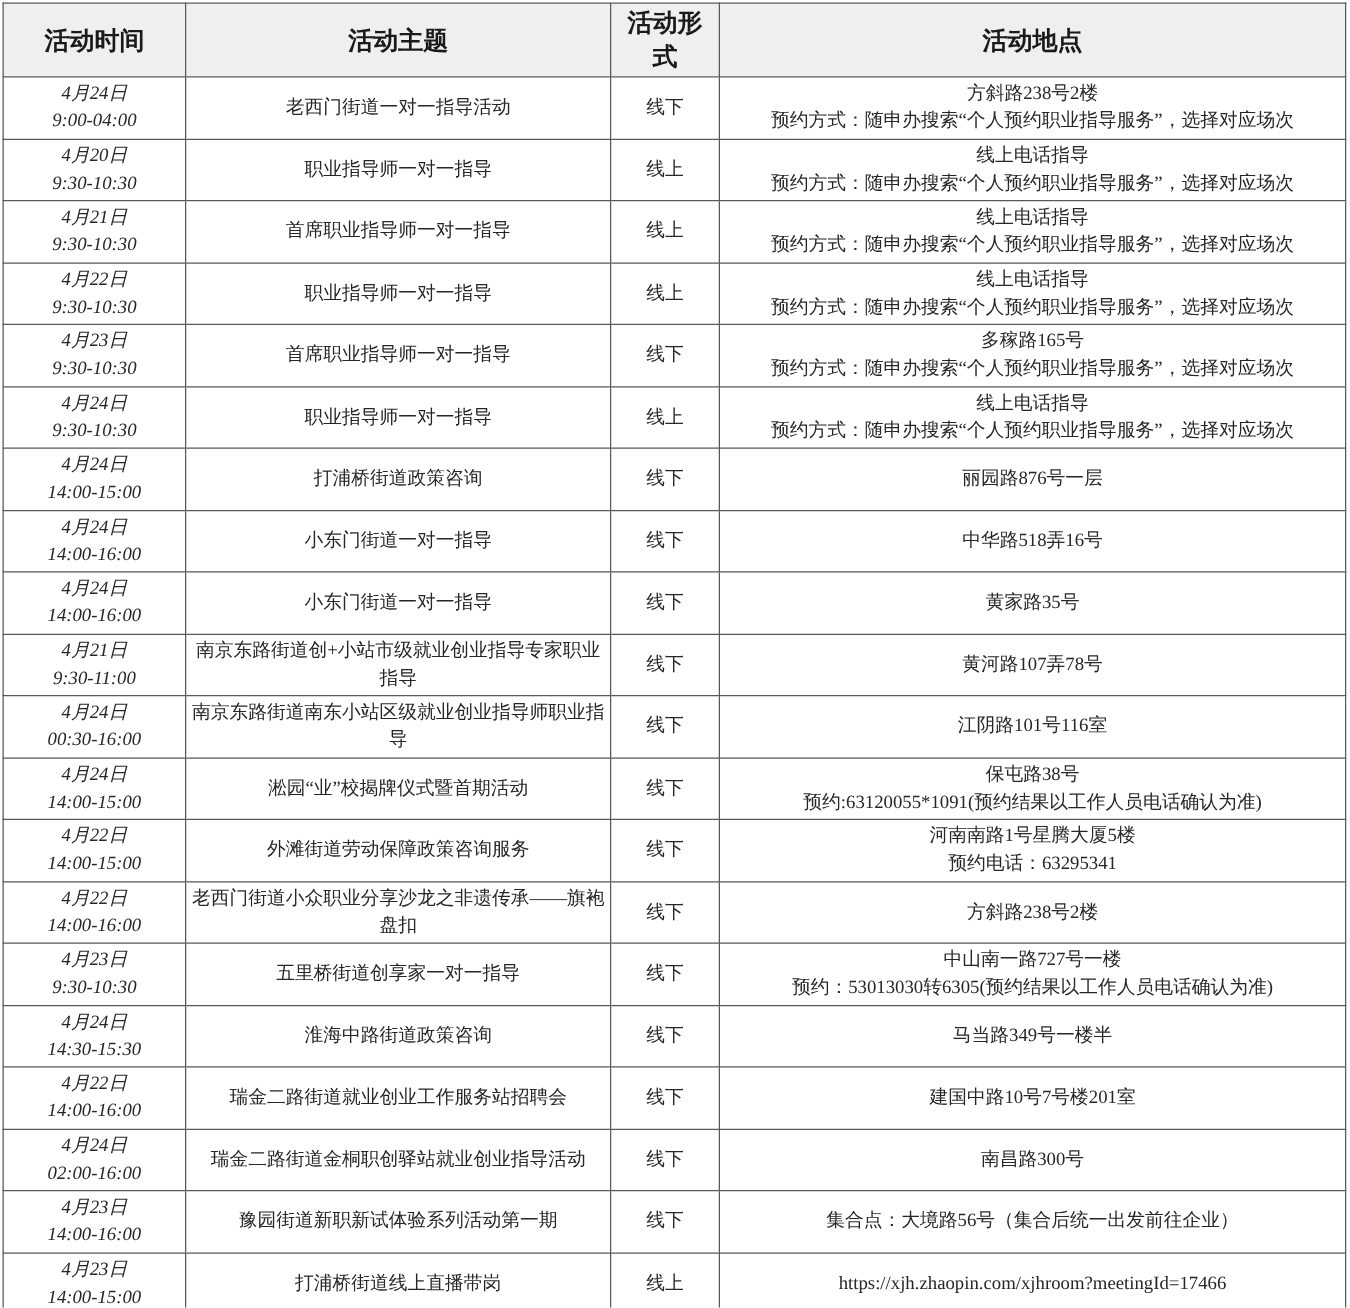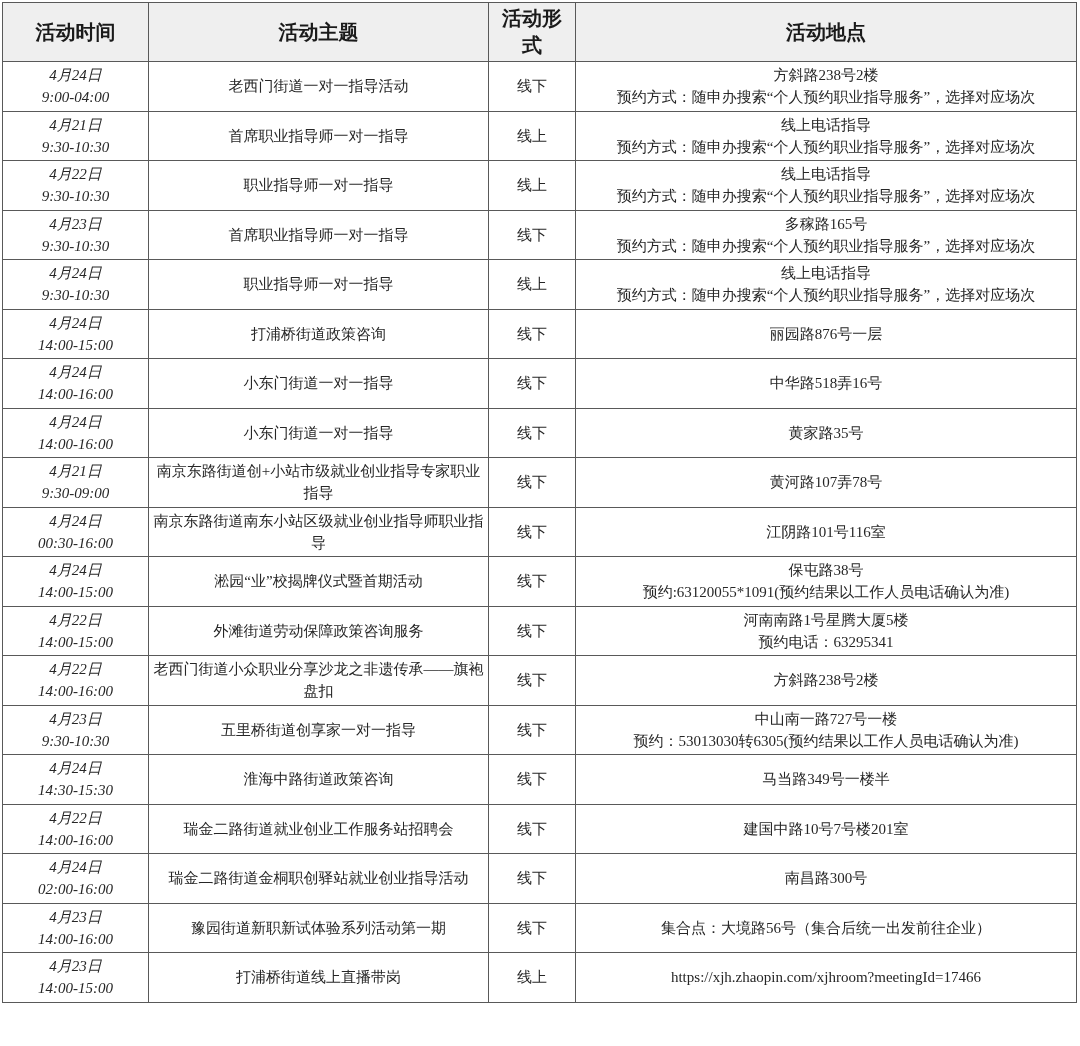--- a/index.html
+++ b/index.html
@@ -79,20 +79,32 @@
     </td>
     <td class="theme-cell">老西门街道一对一指导活动</td>
     <td class="format-cell">线下</td>
     <td class="location-cell">
             <div>方斜路238号2楼</div>
             <div>预约方式：随申办搜索“个人预约职业指导服务”，选择对应场次</div>
           </td>
   </tr>
         <tr class="data-row">
     <td class="time-cell">
+      <div>4月20日</div>
+      <div>9:30-10:30</div>
+    </td>
+    <td class="theme-cell">职业指导师一对一指导</td>
+    <td class="format-cell">线上</td>
+    <td class="location-cell">
+            <div>线上电话指导</div>
+            <div>预约方式：随申办搜索“个人预约职业指导服务”，选择对应场次</div>
+          </td>
+  </tr>
+        <tr class="data-row">
+    <td class="time-cell">
       <div>4月21日</div>
       <div>9:30-10:30</div>
     </td>
     <td class="theme-cell">首席职业指导师一对一指导</td>
     <td class="format-cell">线上</td>
     <td class="location-cell">
             <div>线上电话指导</div>
             <div>预约方式：随申办搜索“个人预约职业指导服务”，选择对应场次</div>
           </td>
   </tr>
@@ -161,21 +173,21 @@
     </td>
     <td class="theme-cell">小东门街道一对一指导</td>
     <td class="format-cell">线下</td>
     <td class="location-cell">
             <div>黄家路35号</div>
           </td>
   </tr>
         <tr class="data-row">
     <td class="time-cell">
       <div>4月21日</div>
-      <div>9:30-09:00</div>
+      <div>9:30-11:00</div>
     </td>
     <td class="theme-cell">南京东路街道创+小站市级就业创业指导专家职业指导</td>
     <td class="format-cell">线下</td>
     <td class="location-cell">
             <div>黄河路107弄78号</div>
           </td>
   </tr>
         <tr class="data-row">
     <td class="time-cell">
       <div>4月24日</div>

